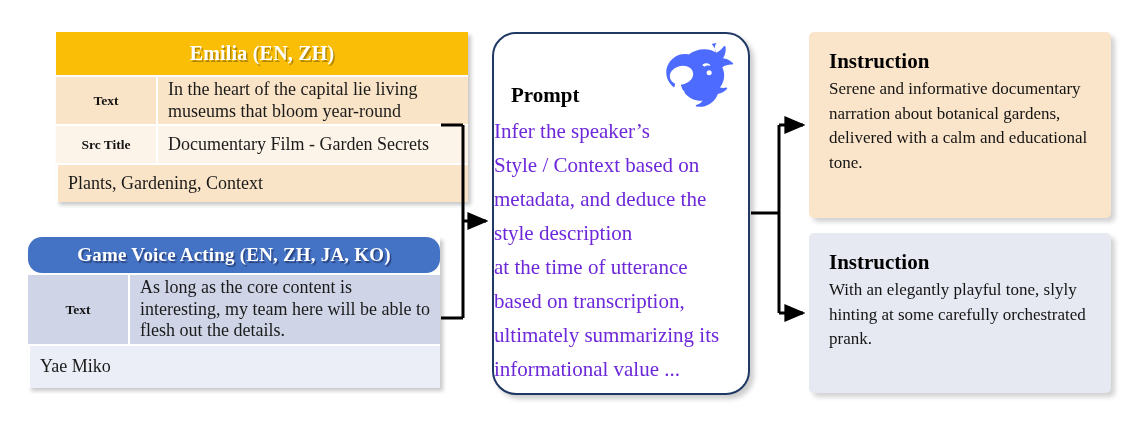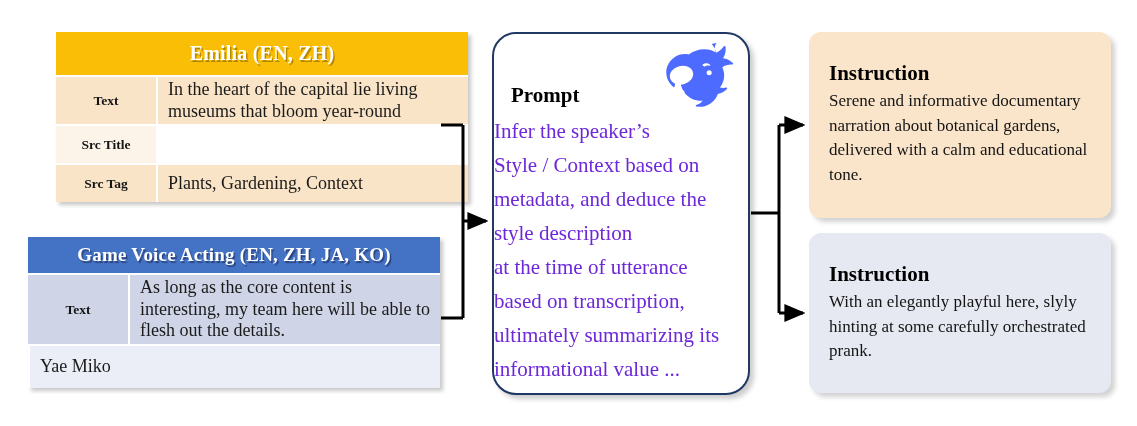--- a/index.html
+++ b/index.html
@@ -31,20 +31,21 @@
   }
   .tbl-header {
     text-align: center;
     font-weight: bold;
     color: #ffffff;
     letter-spacing: 0.2px;
     text-shadow: 1.5px 1.5px 0.6px rgba(90,70,0,0.45);
   }
   .tbl-header.blue-head {
     text-shadow: 1.5px 1.5px 0.8px rgba(20,30,70,0.55);
+    border-radius: 14px;
   }
   .row {
     display: flex;
     align-items: stretch;
     justify-content: space-between;
   }
   .key-cell {
     box-sizing: border-box;
     display: flex;
     align-items: center;
@@ -145,23 +146,23 @@
     right: 8px;
     top: 5px;
     width: 82px;
     height: 70px;
   }
 
   
   .instruction-card {
     position: absolute;
     box-sizing: border-box;
-    border-radius: 12px;
+    border-radius: 5px;
     box-shadow: 4px 4px 5px rgba(0,0,0,0.18);
-    padding: 28px 20px 14px 20px;
+    padding: 16px 20px 14px 20px;
   }
   #instruction-1 {
     left: 809px;
     top: 32px;
     width: 302px;
     height: 186px;
     background: #FBE5CA;
   }
   #instruction-2 {
     left: 809px;
@@ -204,25 +205,25 @@
     <div class="row shade-a" style="height:47px;">
       <div class="key-cell">Text</div>
       <div class="vdiv"></div>
       <div class="val-cell">In the heart of the capital lie living museums that bloom year-round</div>
     </div>
     <div class="row-sep"></div>
 
     <div class="row shade-b" style="height:37px;">
       <div class="key-cell">Src Title</div>
       <div class="vdiv"></div>
+      <div class="val-cell">Documentary Film - Garden Secrets</div>
     </div>
     <div class="row-sep"></div>
 
     <div class="row shade-a" style="height:37px;">
-      <div class="key-cell">Src Tag</div>
       <div class="vdiv"></div>
       <div class="val-cell">Plants, Gardening, Context</div>
     </div>
   </div>
 
   <div class="meta-table" id="table-game">
     <div class="tbl-header blue-head">Game Voice Acting (EN, ZH, JA, KO)</div>
     <div class="row-sep"></div>
 
     <div class="row shade-a" style="height:69px;">
@@ -259,21 +260,21 @@
 informational value ...</div>
   </div>
 
   <div class="instruction-card" id="instruction-1">
     <div class="instruction-title">Instruction</div>
     <div class="instruction-body">Serene and informative documentary narration about botanical gardens, delivered with a calm and educational tone.</div>
   </div>
 
   <div class="instruction-card" id="instruction-2">
     <div class="instruction-title">Instruction</div>
-    <div class="instruction-body">With an elegantly playful here, slyly hinting at some carefully orchestrated prank.</div>
+    <div class="instruction-body">With an elegantly playful tone, slyly hinting at some carefully orchestrated prank.</div>
   </div>
 
   <svg id="connectors" aria-hidden="true">
     <defs>
       <marker id="arrowhead" markerWidth="7" markerHeight="6" refX="6.2" refY="3" orient="auto">
         <polygon points="0 0, 7 3, 0 6" fill="#000000"></polygon>
       </marker>
     </defs>
 
     <g stroke="#000000" stroke-width="3" fill="none">

